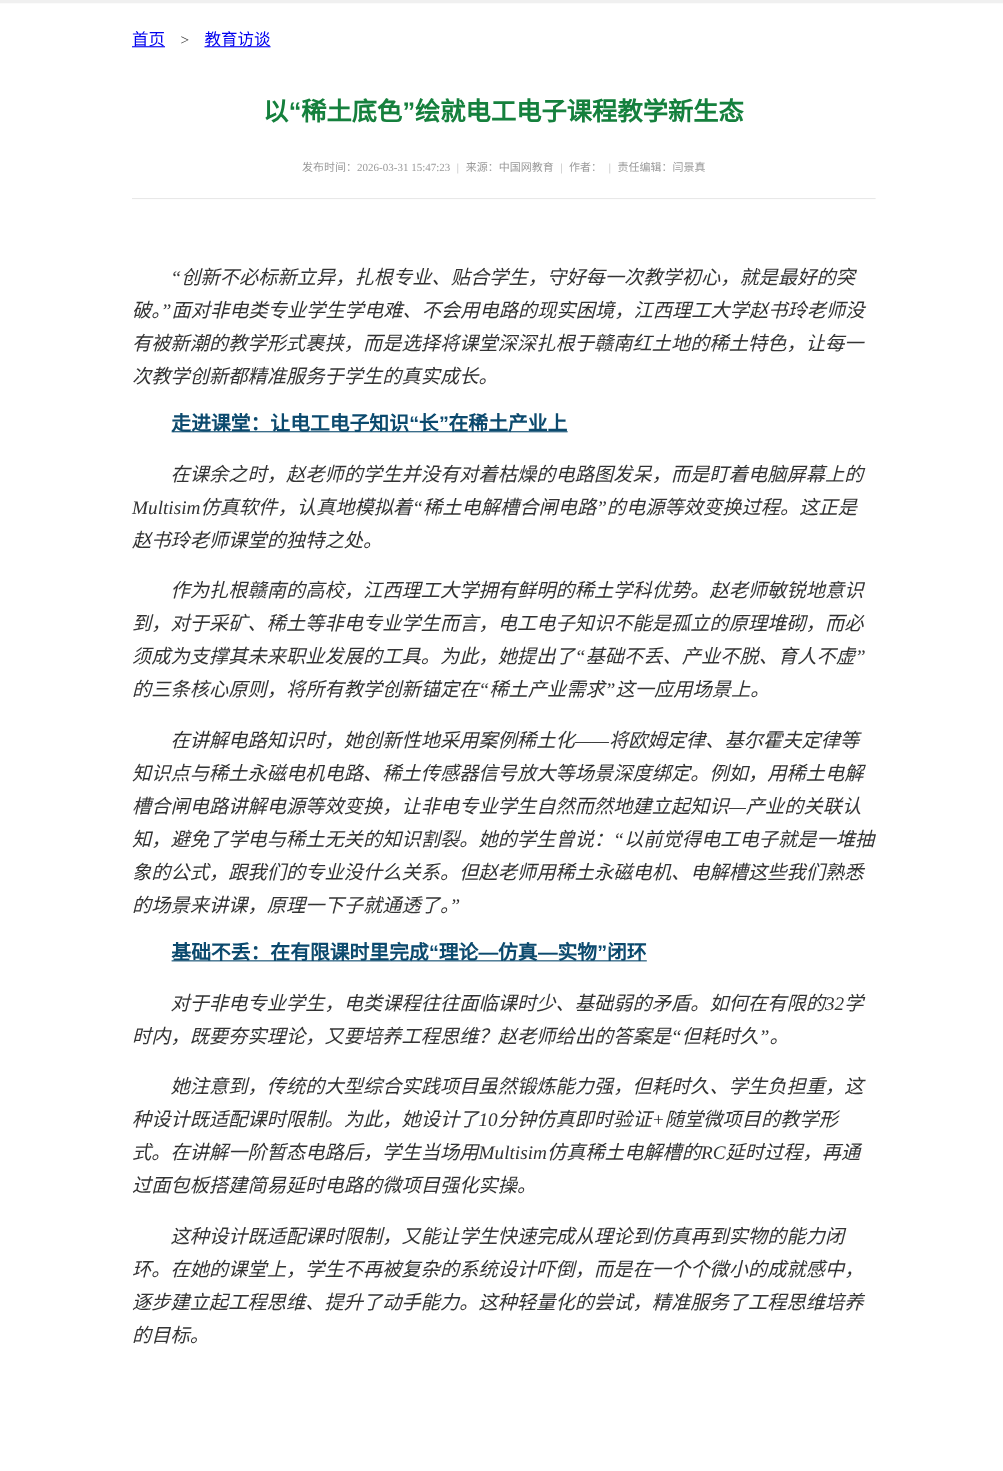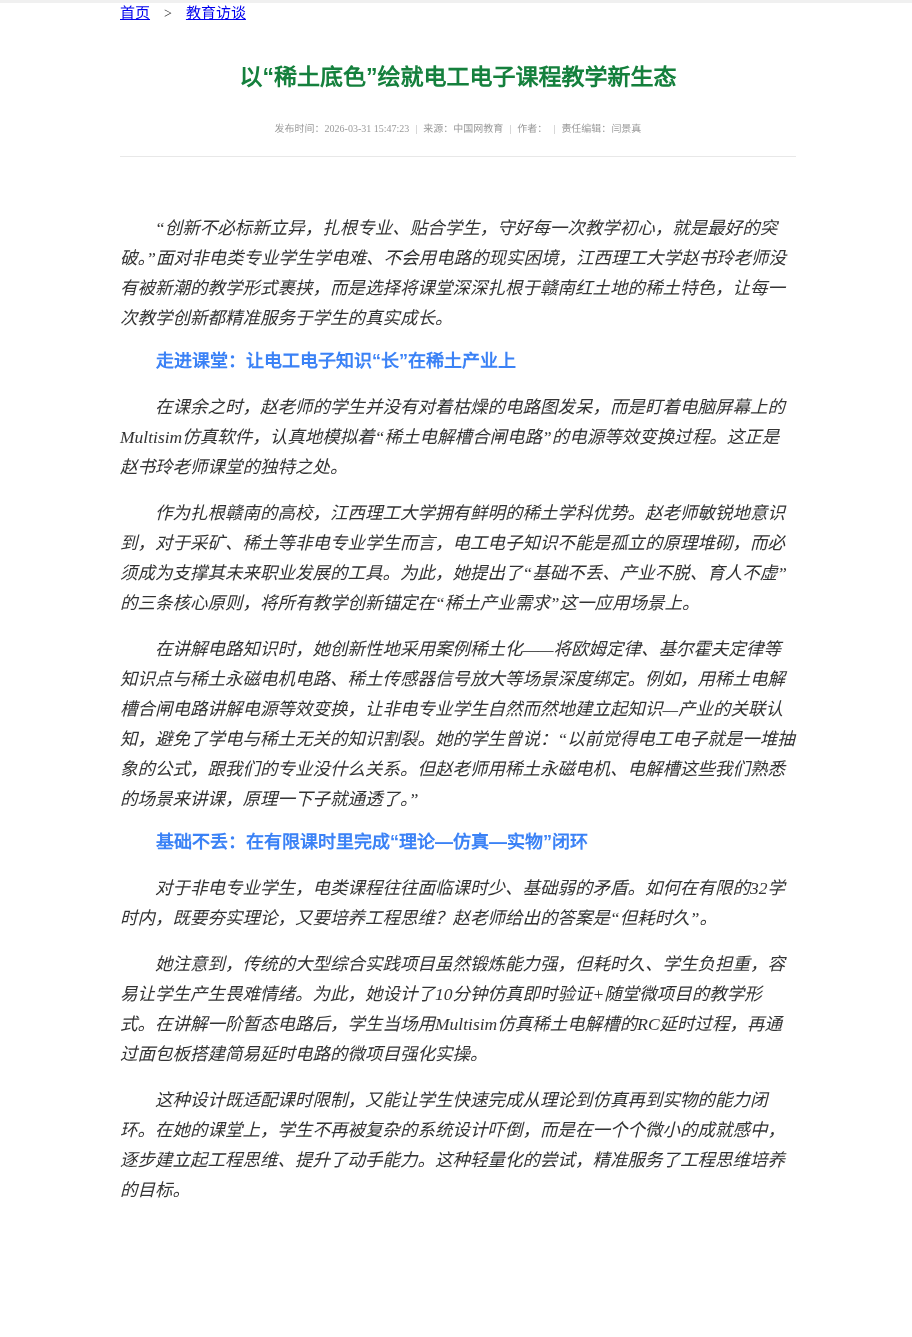--- a/index.html
+++ b/index.html
@@ -15,20 +15,21 @@
     width: 100%;
     height: 3px;
     background: #f0f0f0;
   }
   .content {
     margin-left: 120px;
     width: 676px;
   }
   
   .breadcrumb {
+    padding-top: 24px;
     font-size: 15px;
     line-height: 20px;
   }
   .breadcrumb a {
     color: #0000ee;
     text-decoration: underline;
     cursor: pointer;
   }
   .breadcrumb .crumb-sep {
     color: #333333;
@@ -74,23 +75,24 @@
   .article-body p {
     text-indent: 2em;
     margin: 0 0 16px 0;
     font-style: italic;
   }
   .article-body h3 {
     font-family: "Liberation Sans", "DejaVu Sans", sans-serif;
     font-weight: bold;
     font-size: 18px;
     line-height: 24px;
-    color: #3b82f6;
+    color: #0c4a6e;
     text-indent: 2em;
     margin: 12px 0 19px 0;
+    text-decoration: underline;
   }
 </style>
 </head>
 <body>
 
 <div class="top-strip"></div>
 
 <div class="content">
 
   <nav class="breadcrumb">
@@ -106,17 +108,17 @@
   <div class="divider"></div>
 
   <div class="article-body">
     <p>“创新不必标新立异，扎根专业、贴合学生，守好每一次教学初心，就是最好的突破。”面对非电类专业学生学电难、不会用电路的现实困境，江西理工大学赵书玲老师没有被新潮的教学形式裹挟，而是选择将课堂深深扎根于赣南红土地的稀土特色，让每一次教学创新都精准服务于学生的真实成长。</p>
     <h3>走进课堂：让电工电子知识“长”在稀土产业上</h3>
     <p>在课余之时，赵老师的学生并没有对着枯燥的电路图发呆，而是盯着电脑屏幕上的Multisim仿真软件，认真地模拟着“稀土电解槽合闸电路”的电源等效变换过程。这正是赵书玲老师课堂的独特之处。</p>
     <p>作为扎根赣南的高校，江西理工大学拥有鲜明的稀土学科优势。赵老师敏锐地意识到，对于采矿、稀土等非电专业学生而言，电工电子知识不能是孤立的原理堆砌，而必须成为支撑其未来职业发展的工具。为此，她提出了“基础不丢、产业不脱、育人不虚”的三条核心原则，将所有教学创新锚定在“稀土产业需求”这一应用场景上。</p>
     <p>在讲解电路知识时，她创新性地采用案例稀土化——将欧姆定律、基尔霍夫定律等知识点与稀土永磁电机电路、稀土传感器信号放大等场景深度绑定。例如，用稀土电解槽合闸电路讲解电源等效变换，让非电专业学生自然而然地建立起知识—产业的关联认知，避免了学电与稀土无关的知识割裂。她的学生曾说：“以前觉得电工电子就是一堆抽象的公式，跟我们的专业没什么关系。但赵老师用稀土永磁电机、电解槽这些我们熟悉的场景来讲课，原理一下子就通透了。”</p>
     <h3>基础不丢：在有限课时里完成“理论—仿真—实物”闭环</h3>
     <p>对于非电专业学生，电类课程往往面临课时少、基础弱的矛盾。如何在有限的32学时内，既要夯实理论，又要培养工程思维？赵老师给出的答案是“但耗时久”。</p>
-    <p>她注意到，传统的大型综合实践项目虽然锻炼能力强，但耗时久、学生负担重，容易让学生产生畏难情绪。为此，她设计了10分钟仿真即时验证+随堂微项目的教学形式。在讲解一阶暂态电路后，学生当场用Multisim仿真稀土电解槽的RC延时过程，再通过面包板搭建简易延时电路的微项目强化实操。</p>
+    <p>她注意到，传统的大型综合实践项目虽然锻炼能力强，但耗时久、学生负担重，这种设计既适配课时限制。为此，她设计了10分钟仿真即时验证+随堂微项目的教学形式。在讲解一阶暂态电路后，学生当场用Multisim仿真稀土电解槽的RC延时过程，再通过面包板搭建简易延时电路的微项目强化实操。</p>
     <p>这种设计既适配课时限制，又能让学生快速完成从理论到仿真再到实物的能力闭环。在她的课堂上，学生不再被复杂的系统设计吓倒，而是在一个个微小的成就感中，逐步建立起工程思维、提升了动手能力。这种轻量化的尝试，精准服务了工程思维培养的目标。</p>
   </div>
 
 </div>
 
 </body></html>

